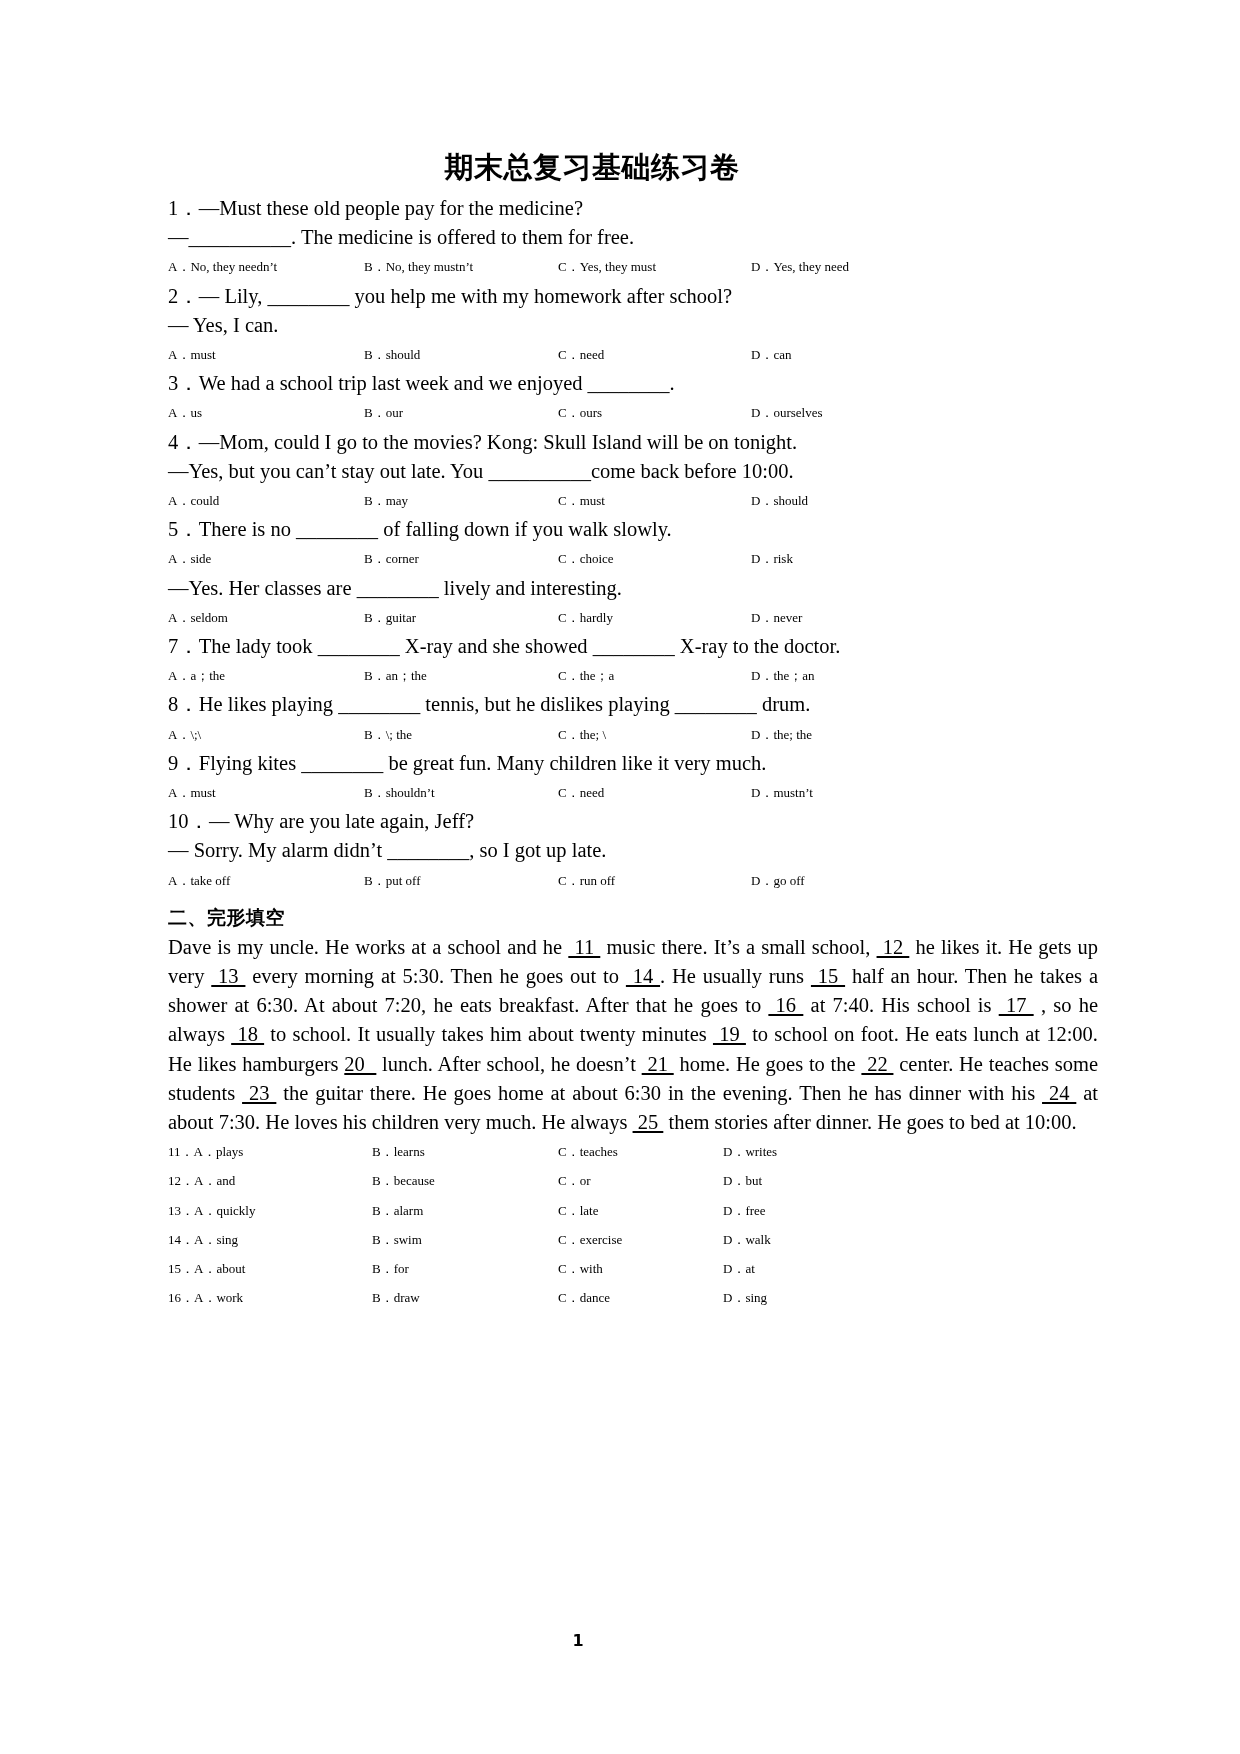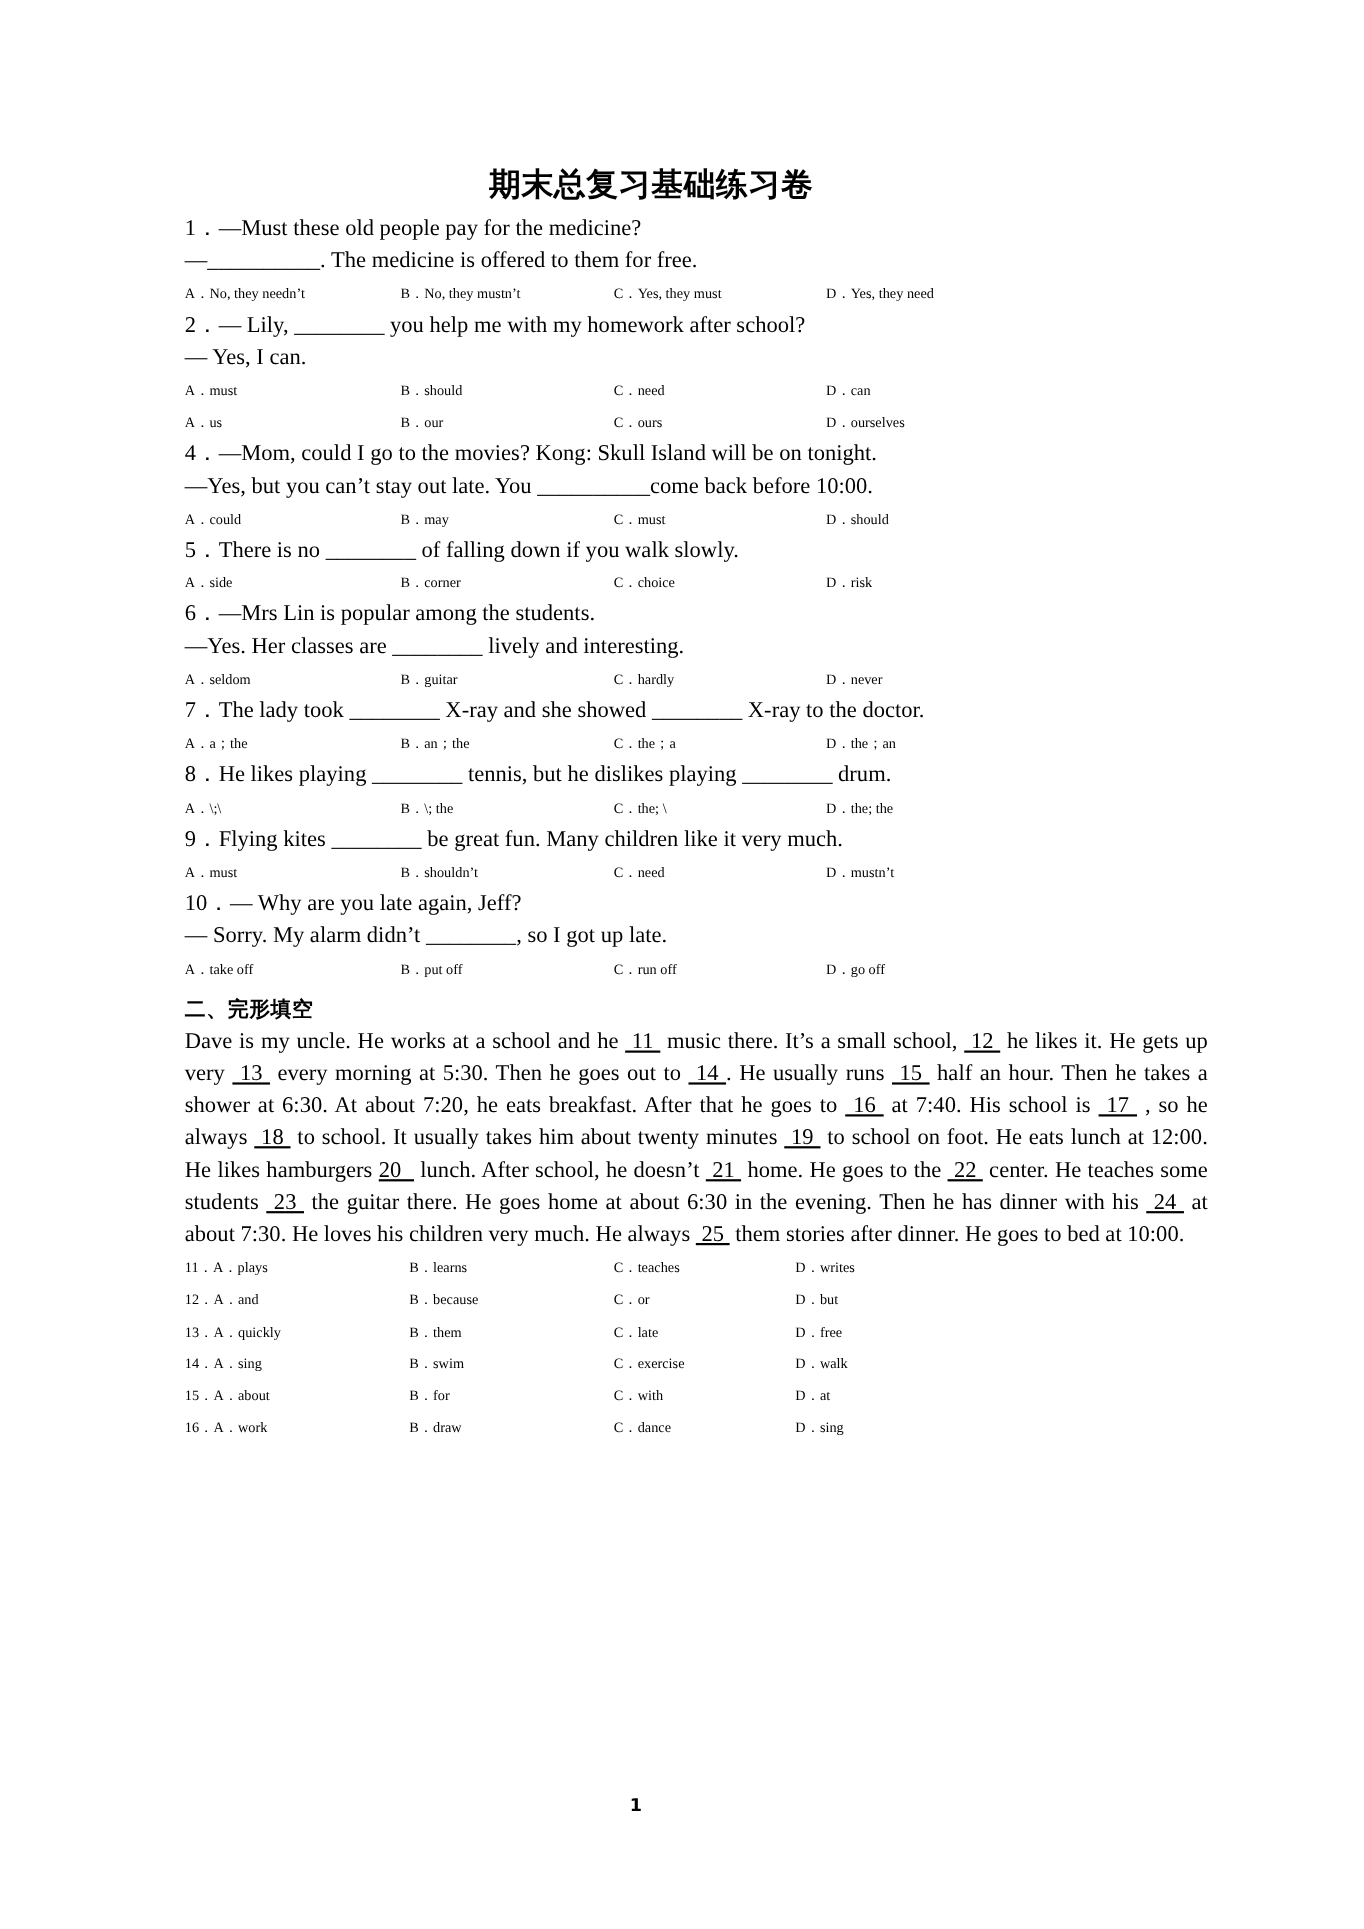--- a/index.html
+++ b/index.html
@@ -108,20 +108,21 @@
 
   <div class="line qline">2．— Lily, ________ you help me with my homework after school?</div>
   <div class="line qline">— Yes, I can.</div>
   <div class="opts">
     <span class="opt-a">A．must</span>
     <span class="opt-b">B．should</span>
     <span class="opt-c">C．need</span>
     <span class="opt-d">D．can</span>
   </div>
 
+  <div class="line qline">3．We had a school trip last week and we enjoyed ________.</div>
   <div class="opts">
     <span class="opt-a">A．us</span>
     <span class="opt-b">B．our</span>
     <span class="opt-c">C．ours</span>
     <span class="opt-d">D．ourselves</span>
   </div>
 
   <div class="line qline">4．—Mom, could I go to the movies? Kong: Skull Island will be on tonight.</div>
   <div class="line qline">—Yes, but you can’t stay out late. You __________come back before 10:00.</div>
   <div class="opts">
@@ -132,21 +133,20 @@
   </div>
 
   <div class="line qline">5．There is no ________ of falling down if you walk slowly.</div>
   <div class="opts">
     <span class="opt-a">A．side</span>
     <span class="opt-b">B．corner</span>
     <span class="opt-c">C．choice</span>
     <span class="opt-d">D．risk</span>
   </div>
 
-  <div class="line qline">6．—Mrs Lin is popular among the students.</div>
   <div class="line qline">—Yes. Her classes are ________ lively and interesting.</div>
   <div class="opts">
     <span class="opt-a">A．seldom</span>
     <span class="opt-b">B．guitar</span>
     <span class="opt-c">C．hardly</span>
     <span class="opt-d">D．never</span>
   </div>
 
   <div class="line qline">7．The lady took ________ X-ray and she showed ________ X-ray to the doctor.</div>
   <div class="opts">
@@ -193,21 +193,21 @@
       <span class="copt-d">D．writes</span>
     </div>
     <div class="opts copts">
       <span class="copt-a"><span>12．</span><span>A．and</span></span>
       <span class="copt-b">B．because</span>
       <span class="copt-c">C．or</span>
       <span class="copt-d">D．but</span>
     </div>
     <div class="opts copts">
       <span class="copt-a"><span>13．</span><span>A．quickly</span></span>
-      <span class="copt-b">B．them</span>
+      <span class="copt-b">B．alarm</span>
       <span class="copt-c">C．late</span>
       <span class="copt-d">D．free</span>
     </div>
     <div class="opts copts">
       <span class="copt-a"><span>14．</span><span>A．sing</span></span>
       <span class="copt-b">B．swim</span>
       <span class="copt-c">C．exercise</span>
       <span class="copt-d">D．walk</span>
     </div>
     <div class="opts copts">

